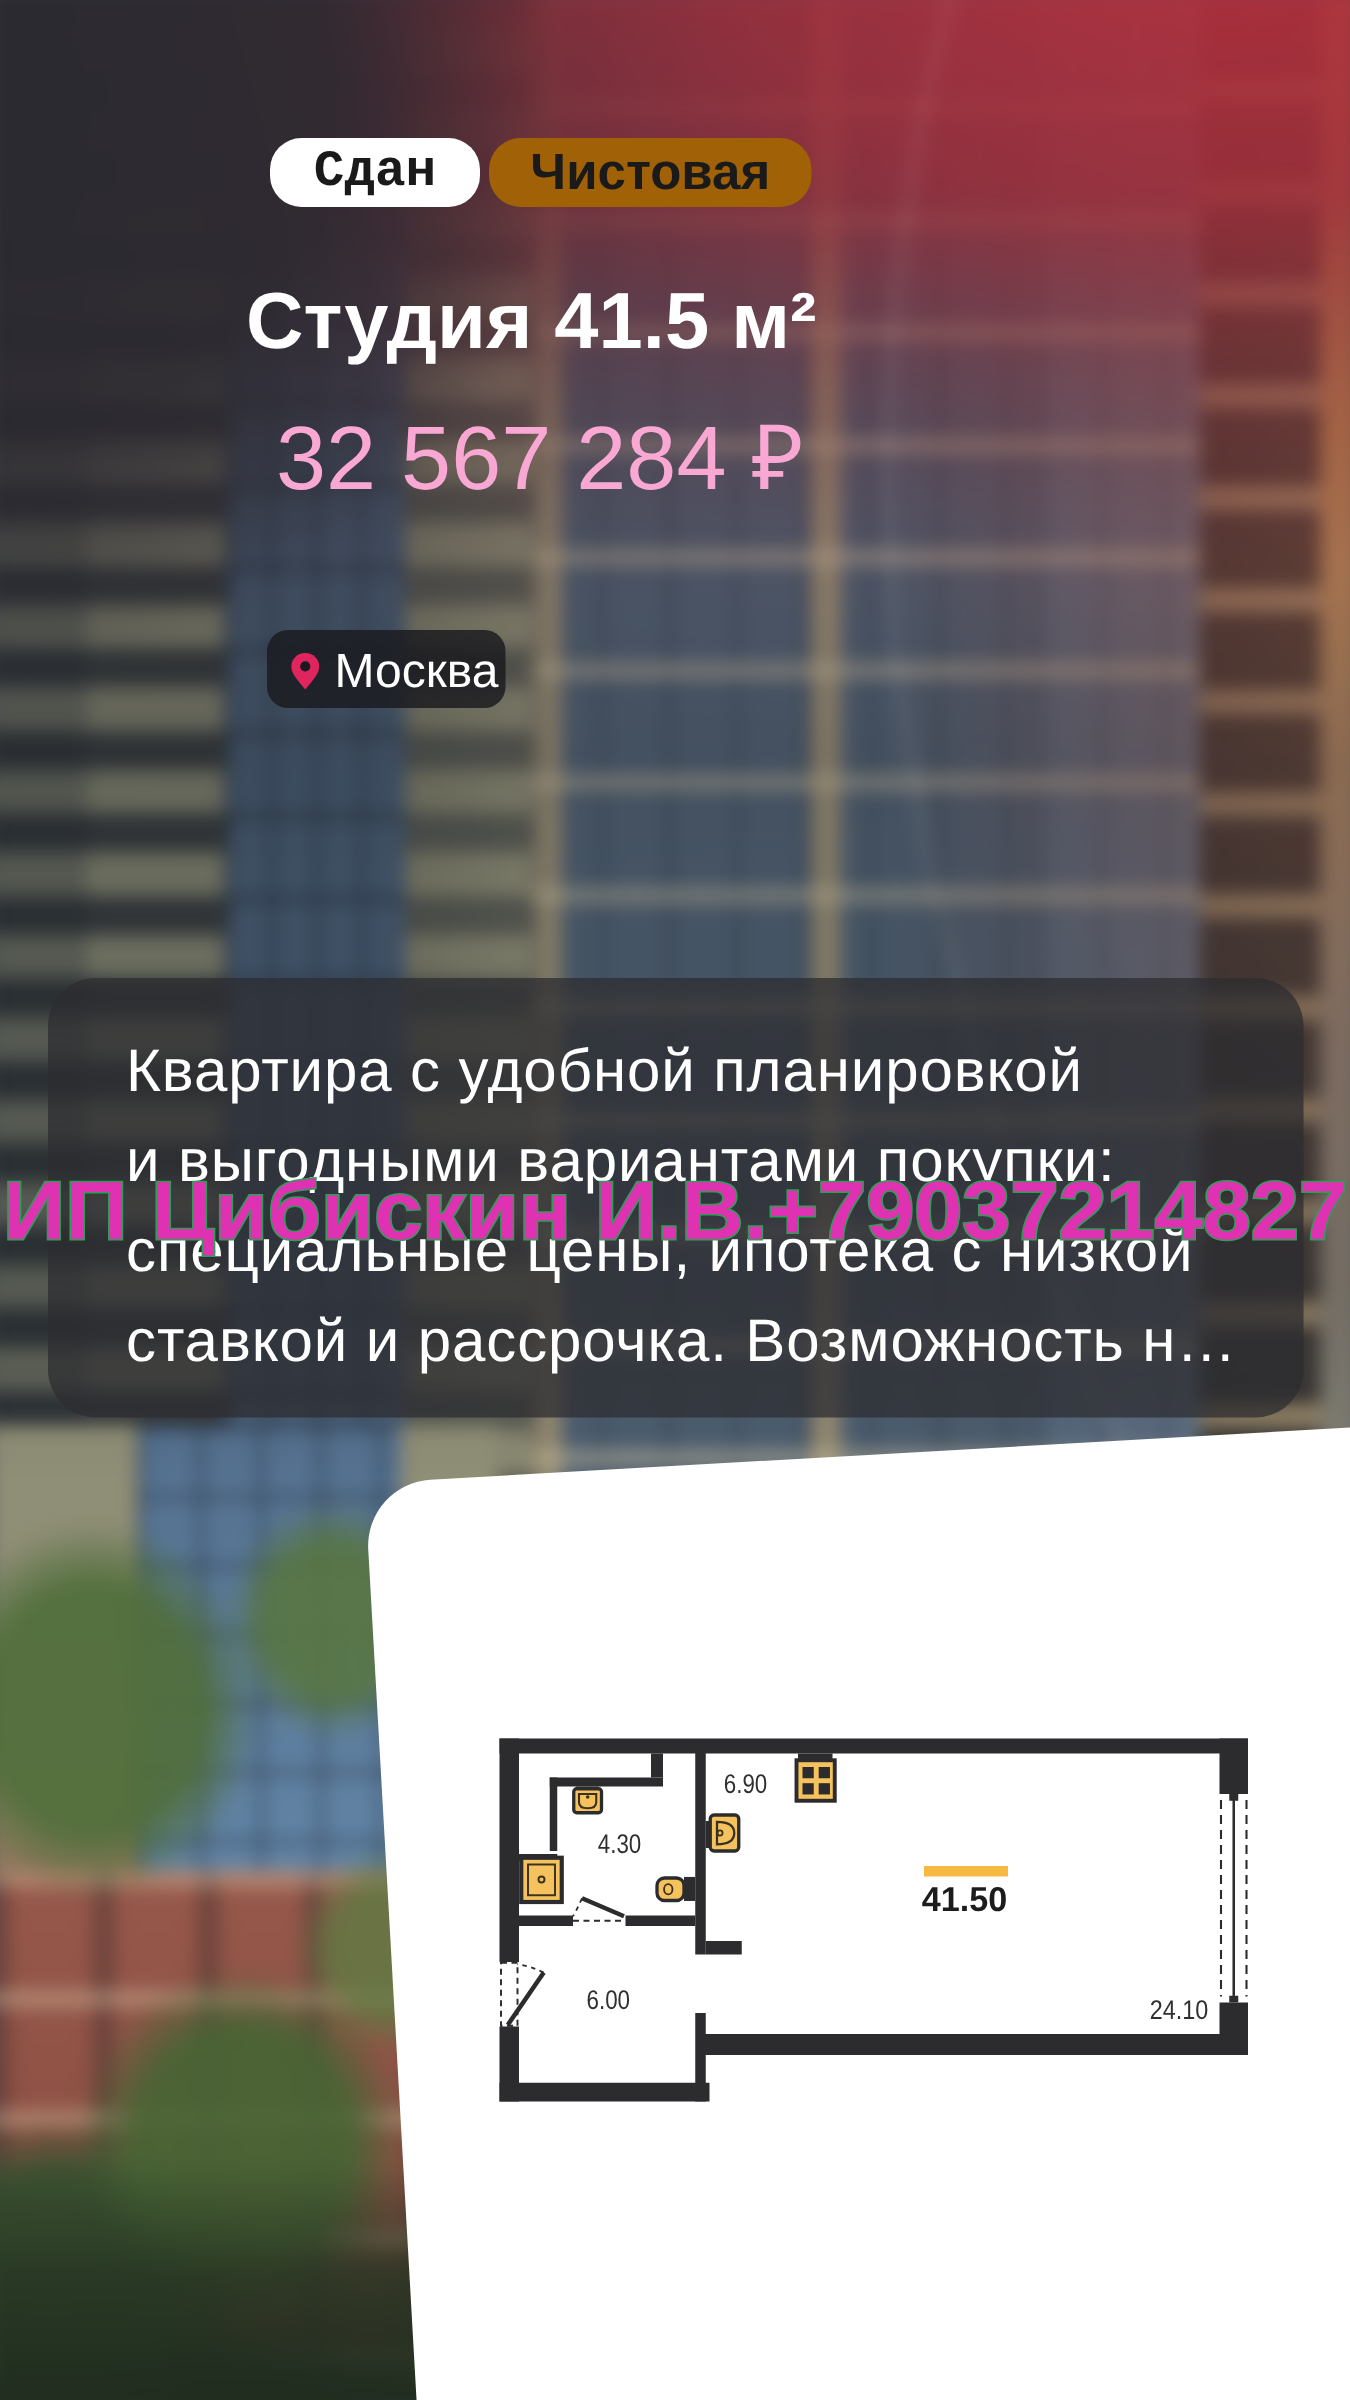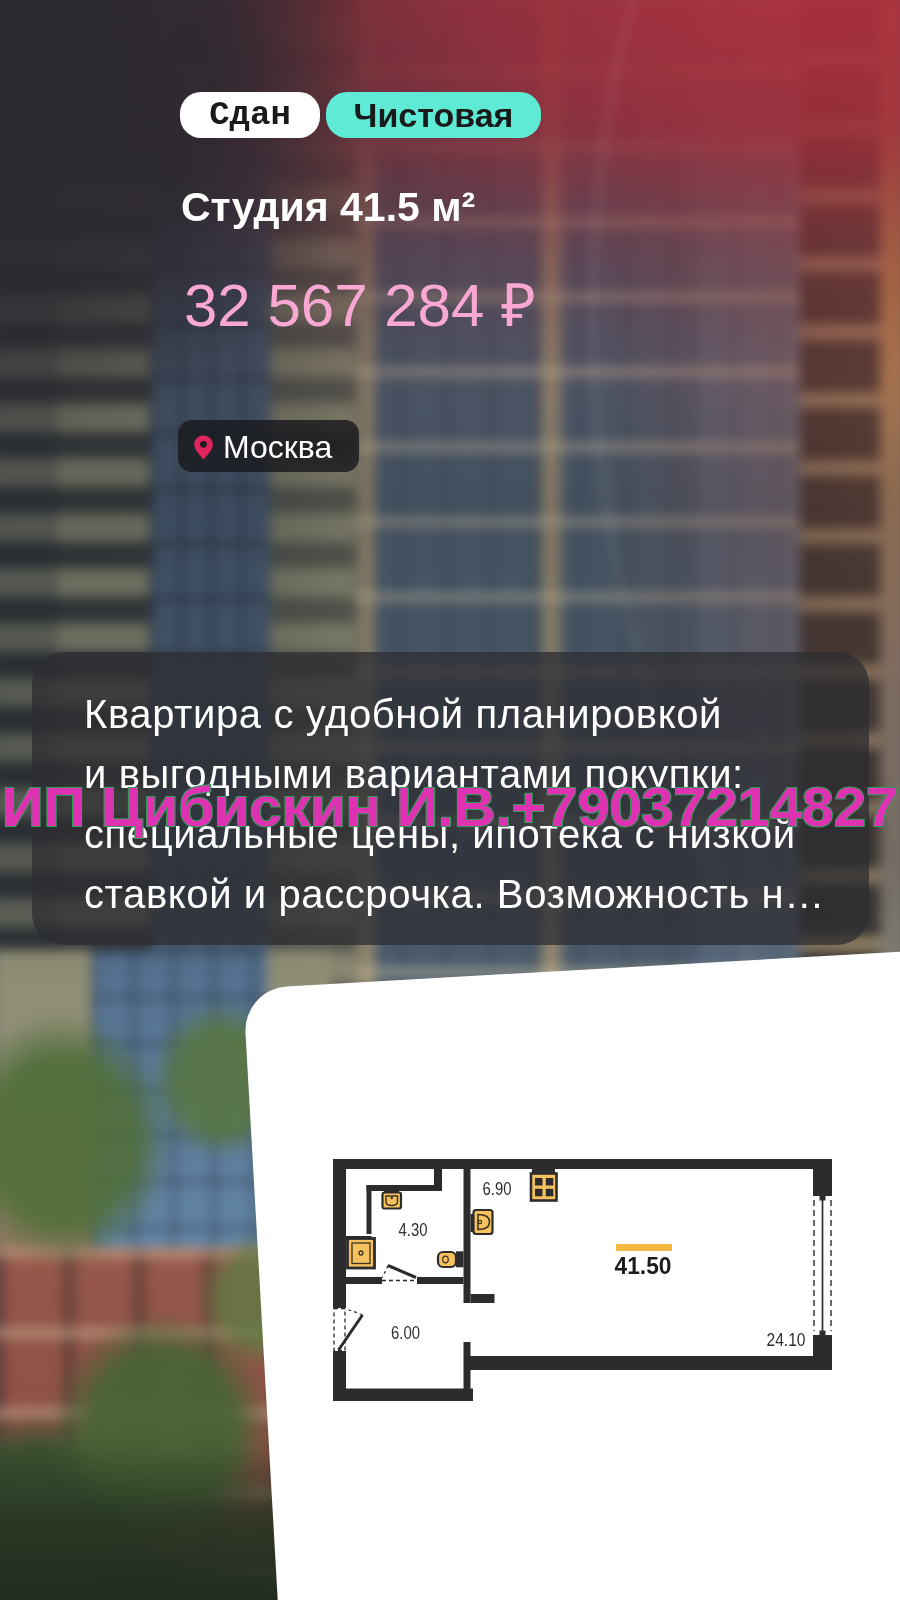--- a/index.html
+++ b/index.html
@@ -99,29 +99,29 @@
 
   <div class="abs" style="left:0;top:1450px;width:330px;height:166px;
     background:linear-gradient(180deg, rgba(40,56,38,0) 0%, rgba(38,52,34,0.85) 45%, rgba(30,42,30,0.95) 100%);"></div>
 </div>
 </div>
 
 <div class="abs" style="left:180px;top:92px;width:140px;height:46px;background:#fff;border-radius:21px;
      display:flex;align-items:center;justify-content:center;
      font-size:34px;font-weight:700;color:#1a1a1a;font-family:Liberation Mono, monospace;">Сдан</div>
 
-<div class="abs" style="left:326px;top:92px;width:215px;height:46px;background:#5eead4;border-radius:21px;
+<div class="abs" style="left:326px;top:92px;width:215px;height:46px;background:#a16207;border-radius:21px;
      display:flex;align-items:center;justify-content:center;
      font-size:34px;font-weight:700;color:#1a1a1a;">Чистовая</div>
 
-<div class="abs" style="left:181px;top:184px;font-size:41px;font-weight:700;color:#fff;">Студия 41.5 м²</div>
+<div class="abs" style="left:164px;top:184px;font-size:53px;font-weight:700;color:#fff;">Студия 41.5 м²</div>
 
 <div class="abs" style="left:184px;top:262px;font-size:60px;font-weight:400;color:#f9a8d4;">32 567 284 ₽</div>
 
-<div class="abs" style="left:178px;top:420px;width:181px;height:52px;background:rgba(26,26,30,0.82);border-radius:14px;
+<div class="abs" style="left:178px;top:420px;width:159px;height:52px;background:rgba(26,26,30,0.82);border-radius:14px;
      display:flex;align-items:center;">
 
   <svg style="margin-left:15px;margin-top:2px;" width="21" height="31" viewBox="0 0 26 32">
     <path d="M13 1 C6.4 1 1.5 6 1.5 12.2 C1.5 17 5 21.5 13 31 C21 21.5 24.5 17 24.5 12.2 C24.5 6 19.6 1 13 1 Z" fill="#e0255e"></path>
     <circle cx="13" cy="12" r="4.2" fill="#1a1a1e"></circle>
   </svg>
 
   <span style="margin-left:9px;margin-top:3px;font-size:32px;color:#fff;">Москва</span>
 </div>
 

